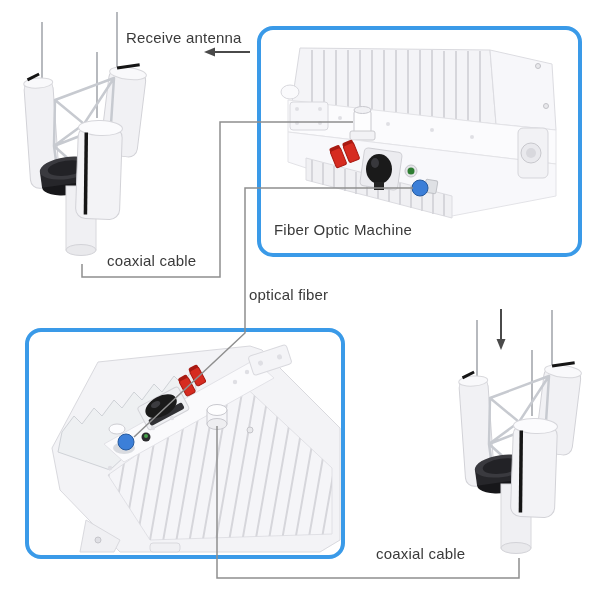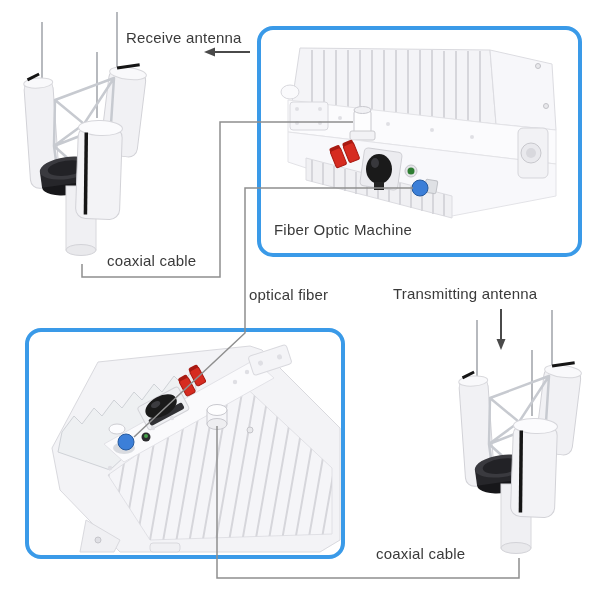--- a/index.html
+++ b/index.html
@@ -225,15 +225,14 @@
     <g>
       <line class="arrow-line" x1="501" y1="309" x2="501" y2="340"></line>
       <polygon class="arrow-head" points="501,350 496.5,339 505.5,339"></polygon>
     </g>
   </svg>
 
   <div class="lbl" id="lbl-receive">Receive antenna</div>
   <div class="lbl" id="lbl-coax-top">coaxial cable</div>
   <div class="lbl" id="lbl-machine">Fiber Optic Machine</div>
   <div class="lbl" id="lbl-fiber">optical fiber</div>
-  <div class="lbl" id="lbl-transmit">Transmitting antenna</div>
   <div class="lbl" id="lbl-coax-bottom">coaxial cable</div>
 </div>
 
 </body></html>

